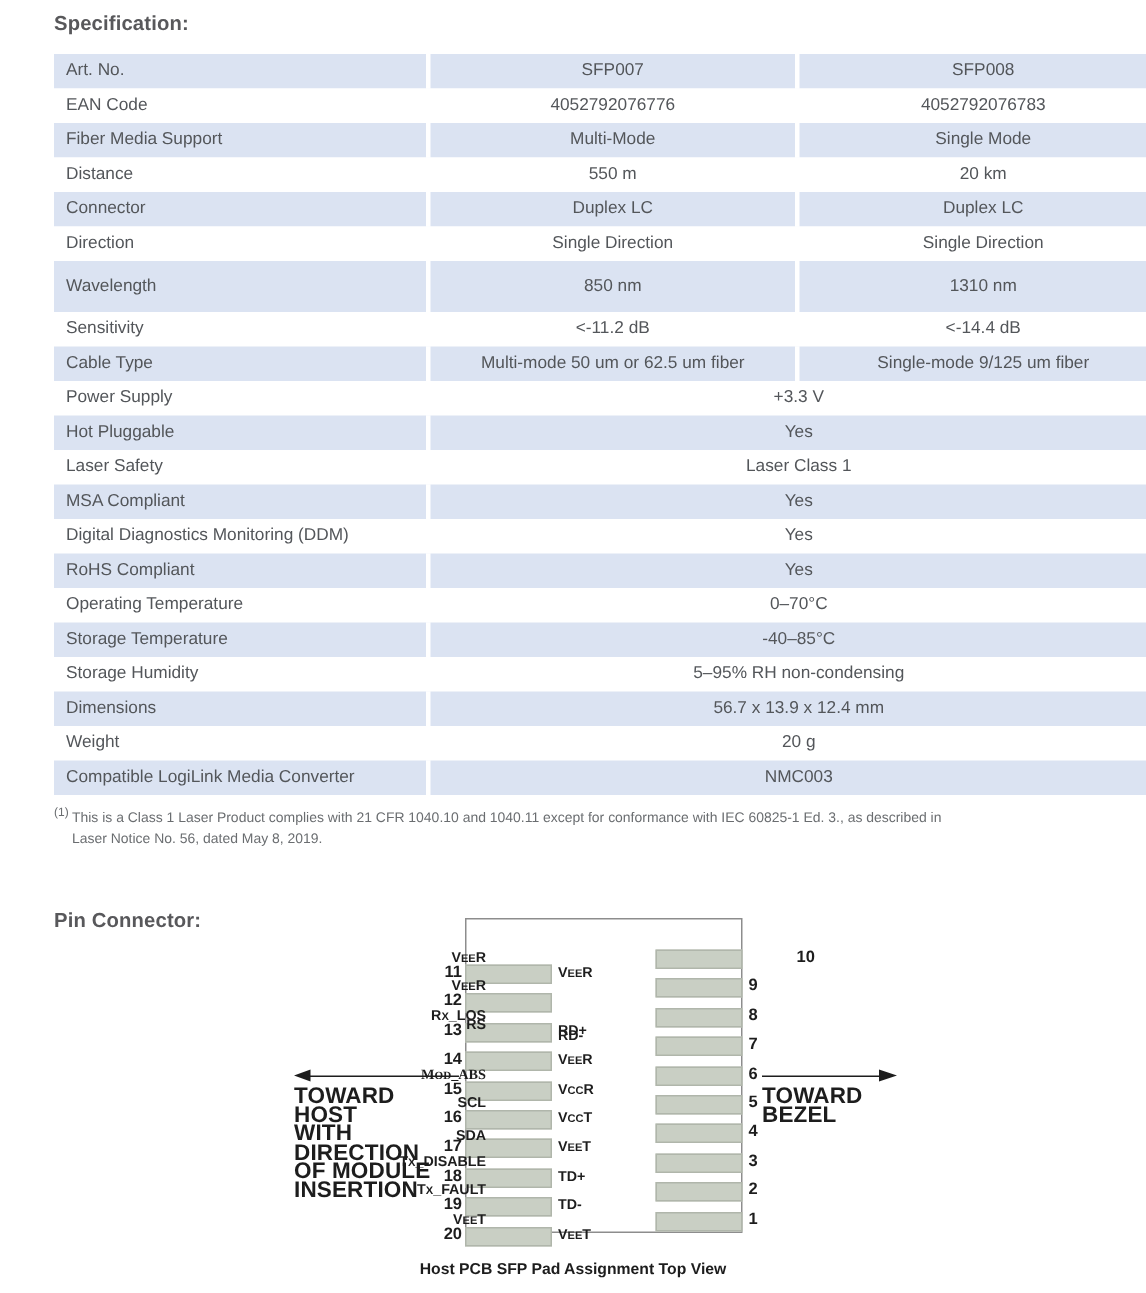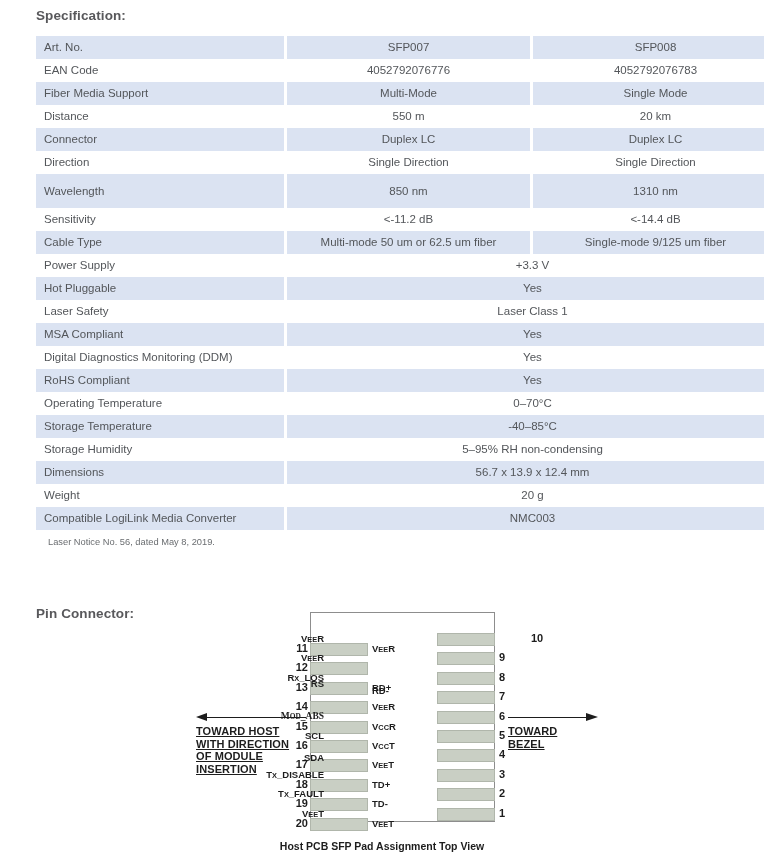--- a/index.html
+++ b/index.html
@@ -143,26 +143,25 @@
     border-top: 4.5px solid transparent;
     border-bottom: 4.5px solid transparent;
   }
   #arrow-left .shaft { left: 6px; right: 0; }
   #arrow-left .head  { left: 0; border-right: 11px solid #1d1d1d; }
   #arrow-right .shaft { left: 0; right: 12px; }
   #arrow-right .head  { right: 0; border-left: 12px solid #1d1d1d; }
 
   .arrow-text {
     margin-top: 3px;
-    font-size: 11px;
+    font-size: 15px;
     font-weight: bold;
     color: #1d1d1d;
     line-height: 12.5px;
     letter-spacing: 0.1px;
-    text-decoration: underline;
   }
   .arrow-text span { display: block; }
 
   #pin-caption {
     position: absolute;
     left: 0;
     top: 245px;
     width: 764px;
     text-align: center;
     font-size: 10.5px;
@@ -267,20 +266,21 @@
         <td class="c-span" colspan="2">20 g</td>
       </tr>
       <tr class="band">
         <td class="c-label">Compatible LogiLink Media Converter</td>
         <td class="c-span" colspan="2">NMC003</td>
       </tr>
     </tbody>
 </table>
 
 <div id="footnote">
+    <div class="fn-line"><sup>(1) </sup>This is a Class 1 Laser Product complies with 21 CFR 1040.10 and 1040.11 except for conformance with IEC 60825-1 Ed. 3., as described in</div>
     <div class="fn-line indent">Laser Notice No. 56, dated May 8, 2019.</div>
   </div>
 
 <div class="section-heading" id="pin-heading">Pin Connector:</div>
 
 <div id="pin-diagram">
 
   <div class="arrow-group" id="arrow-left">
     <div class="arrow-line">
       <span class="head"></span>

